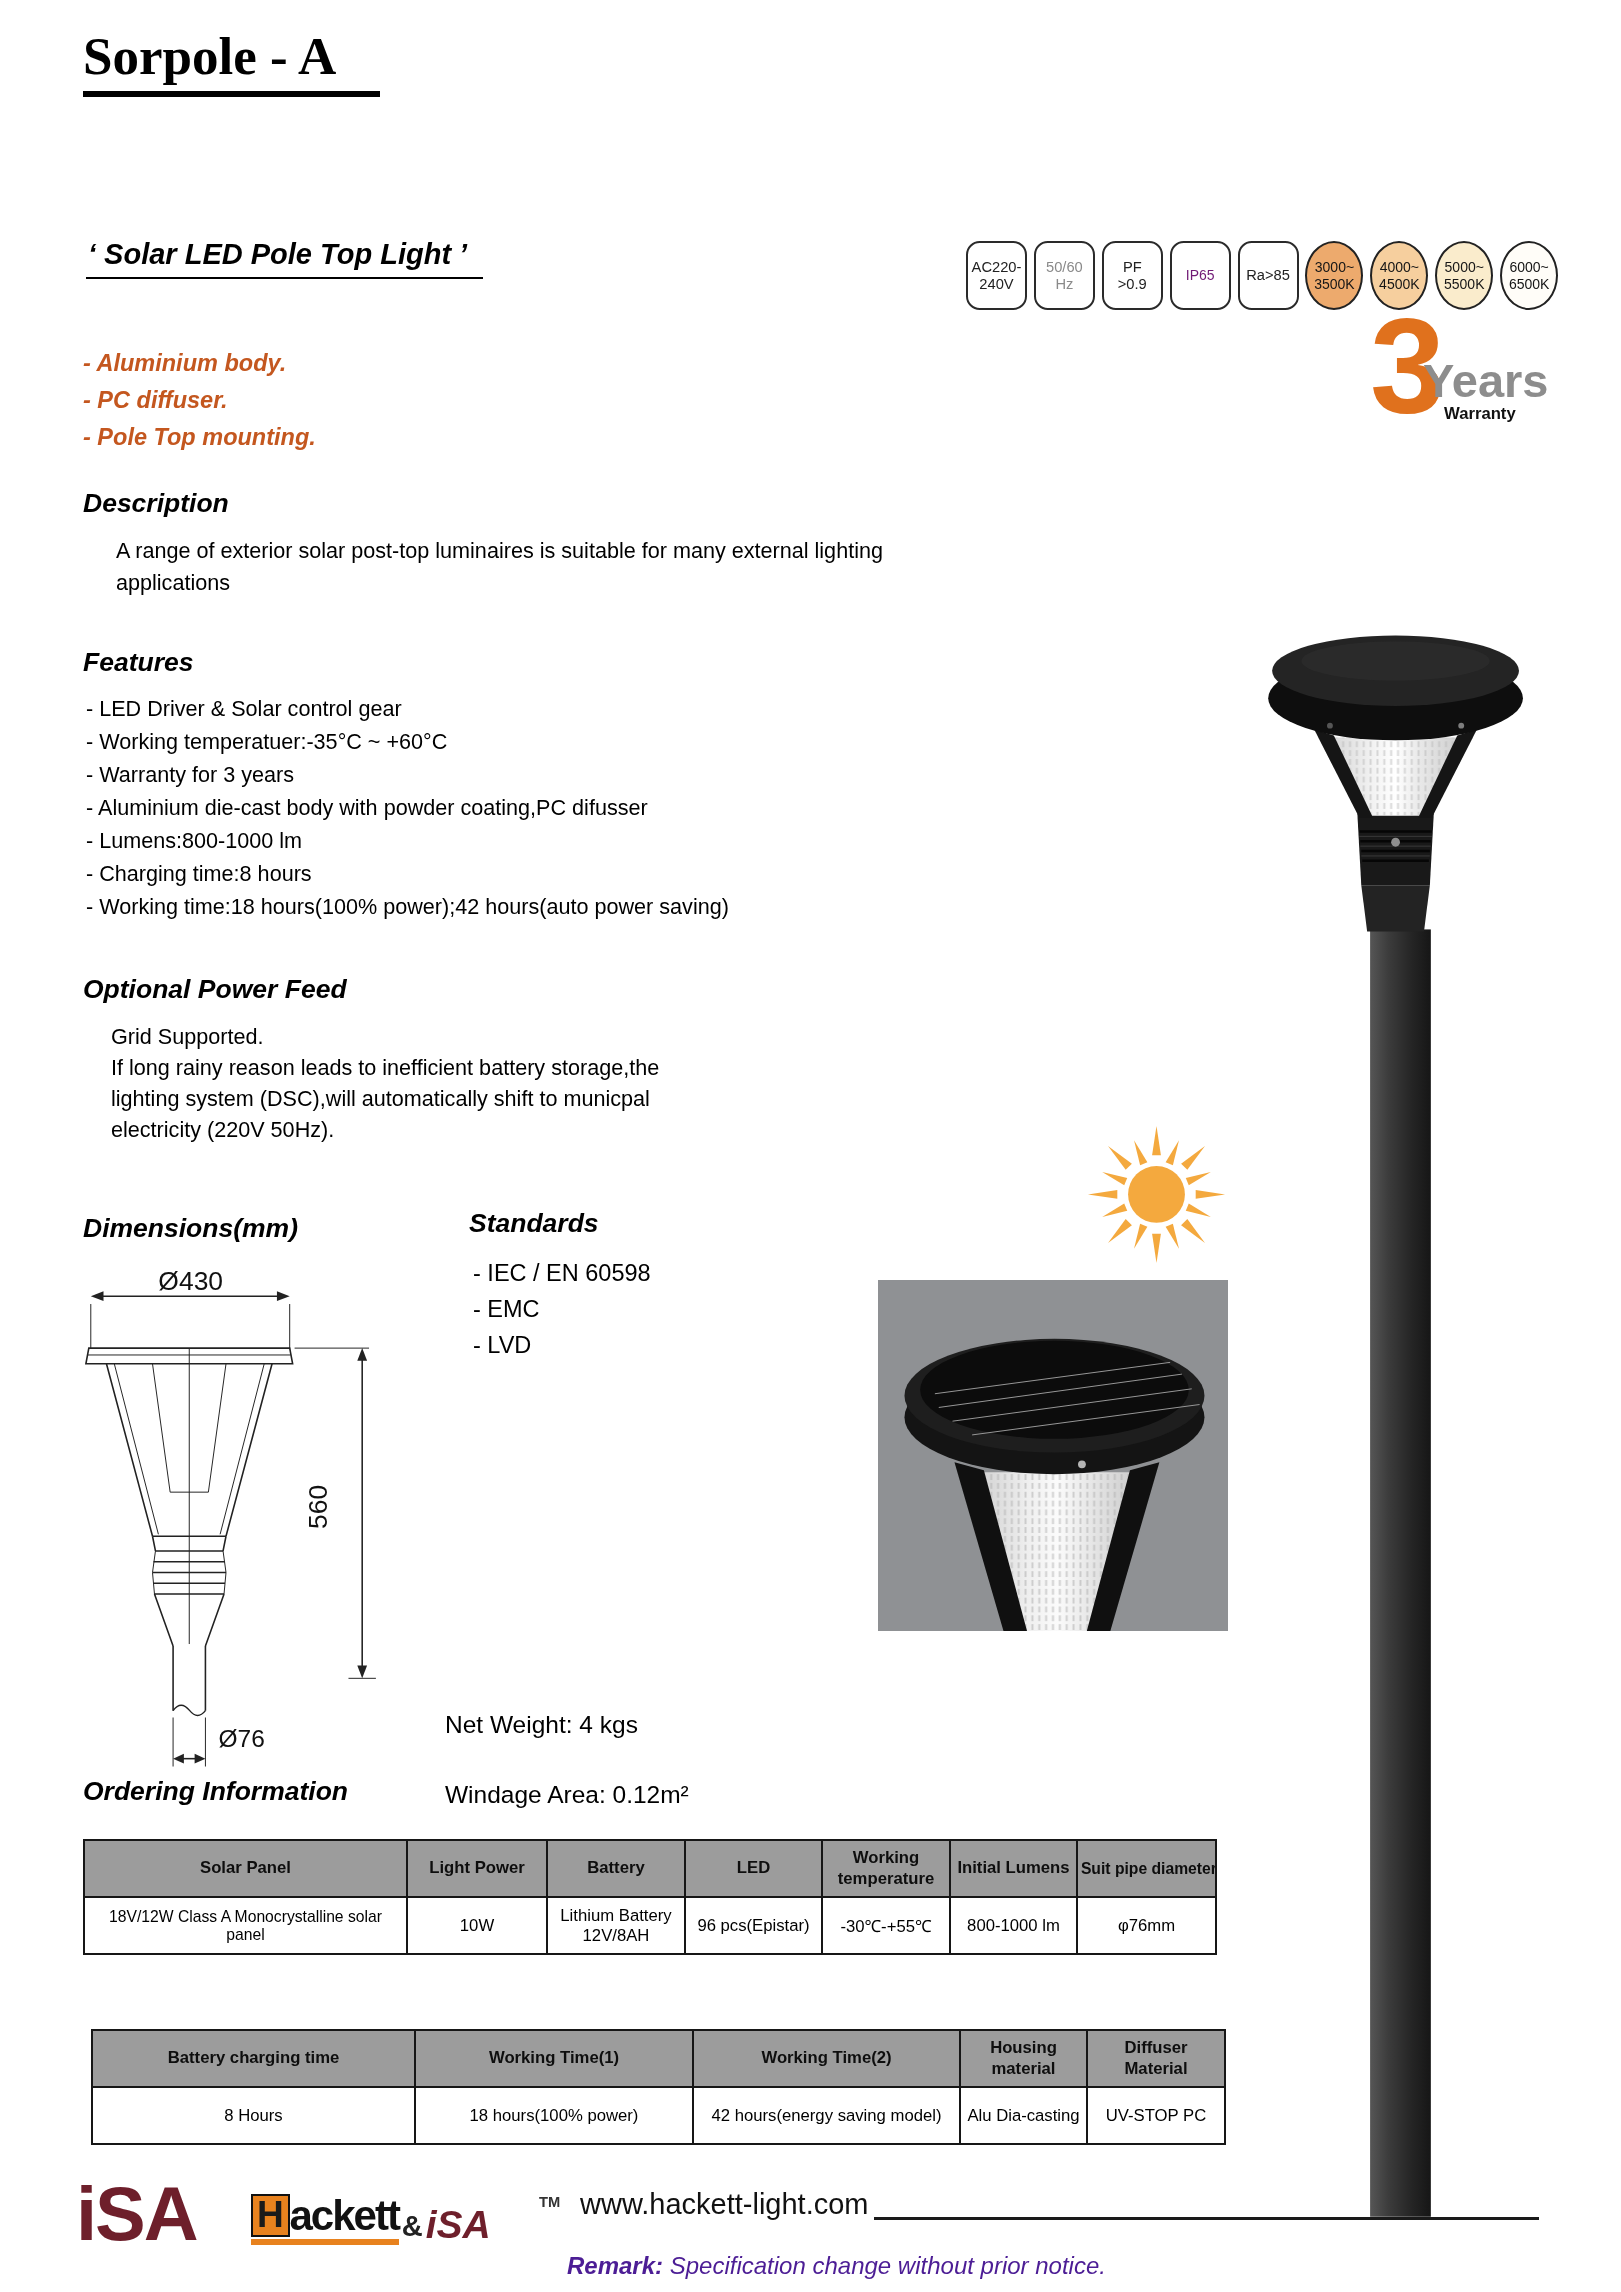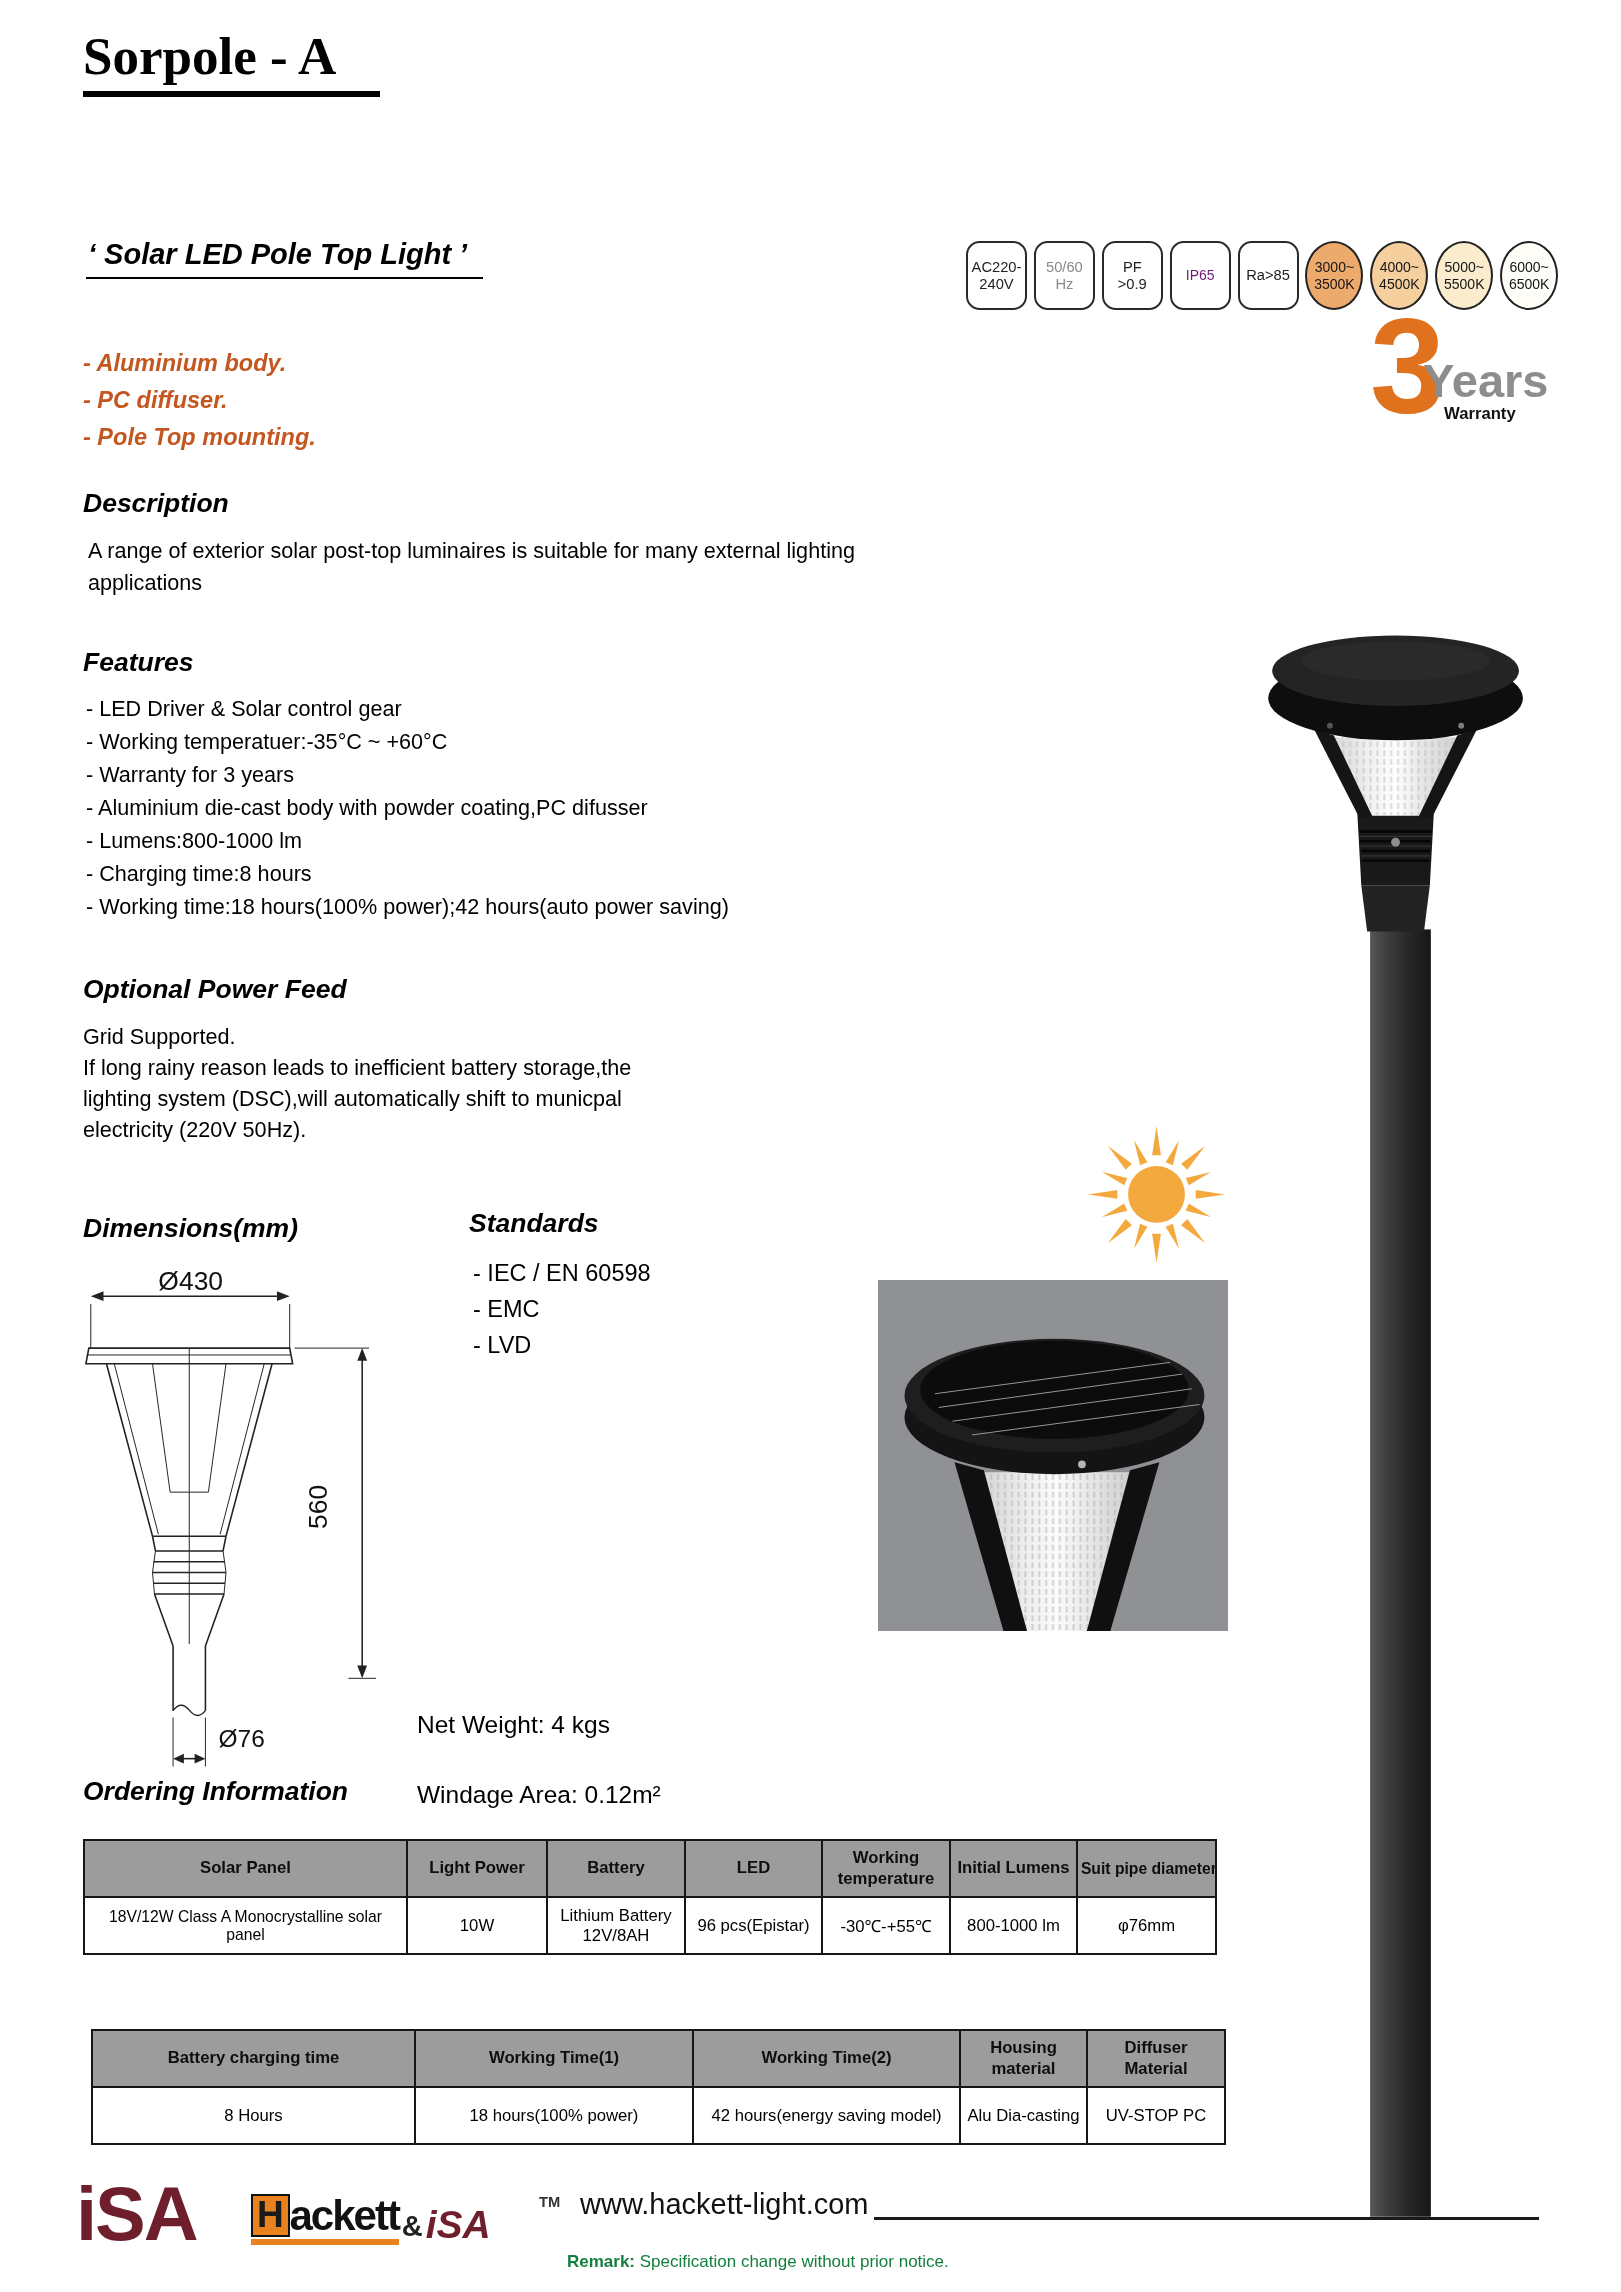--- a/index.html
+++ b/index.html
@@ -26,21 +26,21 @@
               color:#c4571f;line-height:37px;}
 
   
   .warranty{position:absolute;left:1370px;top:312px;width:251px;height:147px;}
   .w3{position:absolute;left:0;top:-13.7px;font-size:135px;font-weight:800;color:#e0711d;line-height:1;}
   .wyears{position:absolute;left:53px;top:41px;font-size:47px;font-weight:bold;color:#8d8d8d;}
   .wsub{position:absolute;left:74px;top:92px;font-size:16.7px;font-weight:bold;color:#111;}
 
   
   .sec-h{position:absolute;font-size:26.5px;font-weight:bold;font-style:italic;}
-  .body-text{position:absolute;font-size:21.6px;line-height:32px;white-space:pre-line;}
+  .body-text{position:absolute;font-size:21.6px;line-height:32px;white-space:pre-line;margin-left:28px;}
   #desc-h{left:83px;top:488px;}
   #desc-b{left:88px;top:535px;}
   #feat-h{left:83px;top:647px;}
   #feat-list{left:86px;top:692px;font-size:21.6px;line-height:33px;position:absolute;}
   #pf-h{left:83px;top:974px;}
   #pf-b{left:83px;top:1021px;line-height:31px;}
   #dim-h{left:83px;top:1213px;}
   #std-h{left:469px;top:1208px;}
   #std-list{left:473px;top:1255px;font-size:23.5px;line-height:36px;position:absolute;}
   #weight{left:417px;top:1672px;font-size:24.5px;line-height:35px;}
@@ -67,21 +67,21 @@
             letter-spacing:-2px;line-height:1;}
   #hackett{position:absolute;left:251px;top:2194px;display:flex;align-items:flex-end;gap:2.9px;}
   .hk-left{display:flex;align-items:flex-end;border-bottom:6.9px solid #e8821e;padding-bottom:2px;}
   .hk-h{background:#e8821e;color:#1a1a1a;font-weight:800;font-size:37px;line-height:1.05;padding:0 3.9px;border:2.9px solid #111;}
   .hk-body{font-size:42px;font-weight:800;color:#121212;letter-spacing:-2px;line-height:1;}
   .hk-amp{font-size:29px;font-weight:800;color:#222;line-height:1.1;padding-bottom:2px;}
   .hk-isa{font-size:39px;font-weight:800;font-style:italic;color:#6e1f2b;line-height:1;padding-bottom:1px;}
   #tm{position:absolute;left:539px;top:2194px;font-size:14.7px;font-weight:bold;color:#333;}
   #website{position:absolute;left:580px;top:2188px;font-size:29px;color:#111;}
   #footer-line{position:absolute;left:874px;top:2217px;width:665px;height:2.9px;background:#1a1a1a;}
-  #remark{position:absolute;left:567px;top:2252px;font-size:17px;color:#15803d;}
+  #remark{position:absolute;left:567px;top:2252px;font-size:24px;color:#4c1d95;font-style:italic;}
   #remark .rl{font-weight:bold;}
 </style>
 </head>
 <body>
 
 <div class="page">
 
   <h1 class="title">Sorpole - A</h1>
   <div class="subtitle">‘ Solar LED Pole Top Light ’</div>
 

